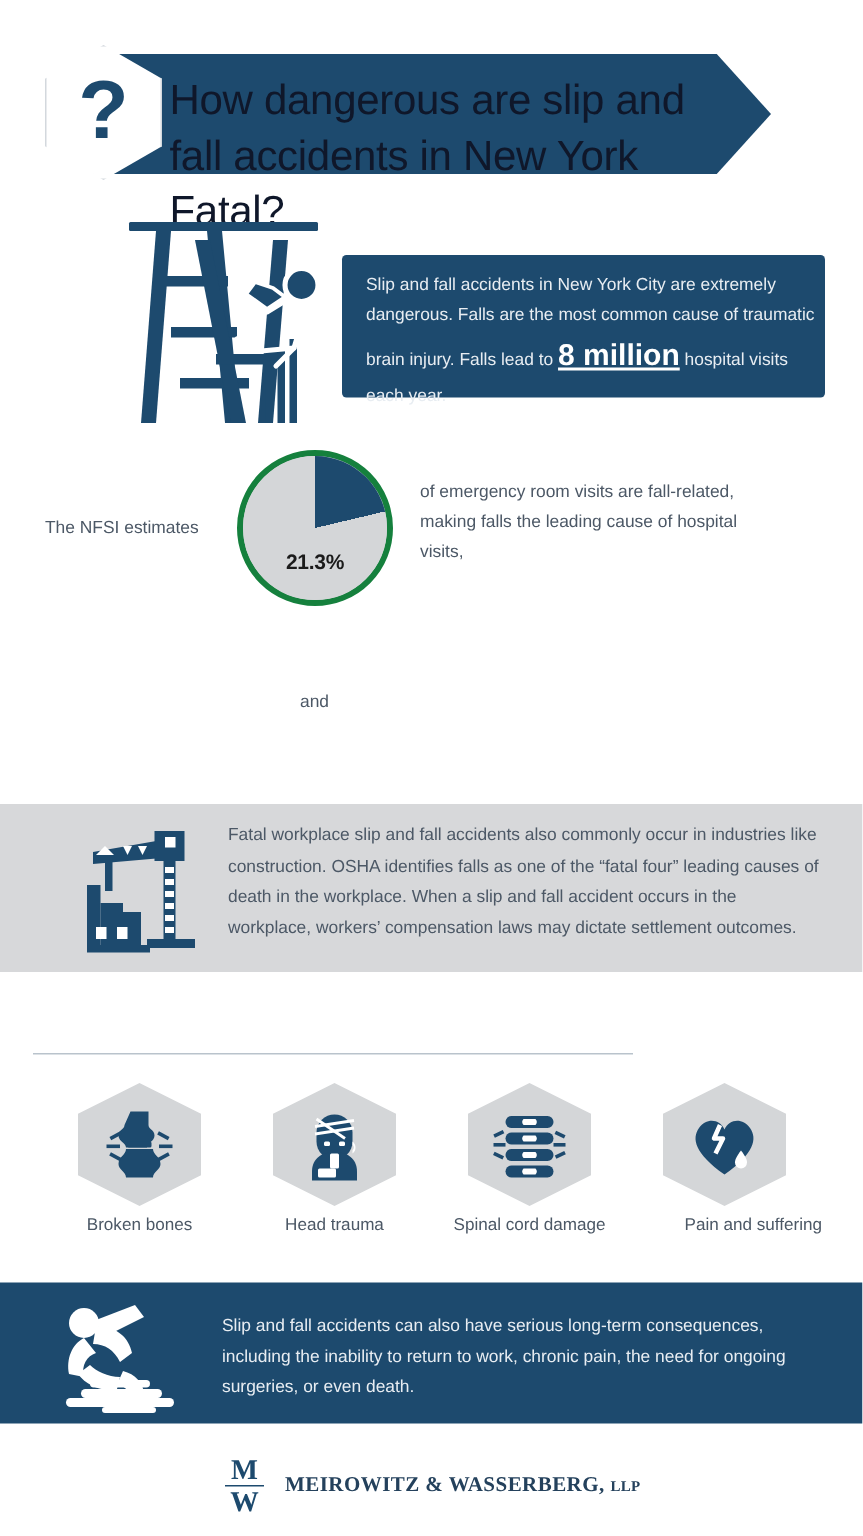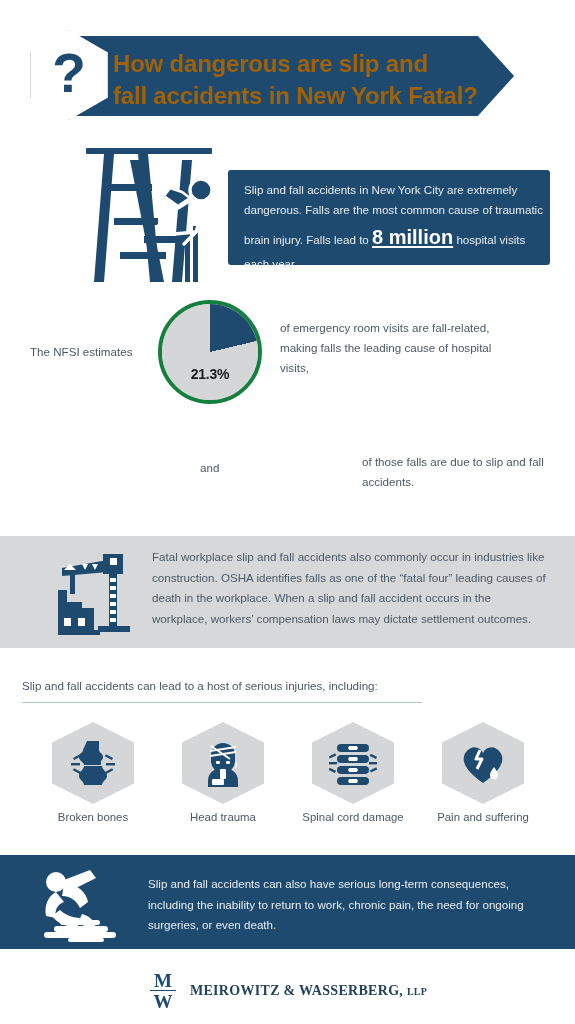--- a/index.html
+++ b/index.html
@@ -13,21 +13,21 @@
 
   
   .header { position: absolute; left: 0; top: 30px; width: 575px; height: 92px; }
   .header-banner {
     position: absolute; left: 62px; top: 6px; width: 452px; height: 80px;
     background: #1d4a6e;
     clip-path: polygon(0 0, 92% 0, 100% 50%, 92% 100%, 0 100%);
   }
   .header-title {
     position: absolute; left: 113px; top: 18px; width: 390px;
-    color: #a16207; font-size: 24px; font-weight: bold; line-height: 1.33;
+    color: #0f172a; font-size: 28px; font-weight: normal; line-height: 1.33;
     letter-spacing: -0.2px;
   }
   .header-hex {
     position: absolute; left: 30px; top: 0px; width: 78px; height: 90px;
     background: #ffffff;
     border: 1px solid #d3d8dd;
     clip-path: polygon(50% 0%, 100% 25%, 100% 75%, 50% 100%, 0% 75%, 0% 25%);
     display: flex; align-items: center; justify-content: center;
   }
   .header-q {
@@ -160,21 +160,20 @@
 
     <div class="pie-wrap" style="left:158px; top:10px;">
       <div class="pie" style="width:104px;height:104px;">
         <div class="pie-slice" style="background: conic-gradient(rgb(29, 74, 110) 0deg, rgb(29, 74, 110) 76.68deg, rgb(212, 214, 216) 76.68deg, rgb(212, 214, 216) 360deg);"></div>
         <div class="pie-label" style="top:62px;">21.3%</div>
       </div>
     </div>
     <div class="pie-side-text" style="left:280px; top:28px; width:225px;"> of emergency room visits are fall-related, making falls the leading cause of hospital visits,</div>
 
     <div class="pie-side-text" style="left:200px; top:168px;">and</div>
-    <div class="pie-side-text" style="left:362px; top:162px; width:200px;">of those falls are due to slip and fall accidents.</div>
   </div>
 
   <div class="gray-band"></div>
   <svg class="crane-svg" width="92" height="92" viewBox="0 0 92 92">
     <g fill="#1d4a6e">
       <polygon points="14,22 60,14 60,26 14,30"></polygon>
       <rect x="22" y="22" width="5" height="26"></rect>
       <rect x="55" y="8" width="20" height="20"></rect>
       <rect x="61" y="28" width="8" height="56"></rect>
       <rect x="50" y="80" width="32" height="6"></rect>
@@ -193,21 +192,20 @@
       <rect x="62" y="56" width="6" height="4"></rect>
       <rect x="62" y="64" width="6" height="4"></rect>
       <rect x="62" y="72" width="6" height="4"></rect>
       <rect x="16" y="72" width="7" height="8"></rect>
       <rect x="30" y="72" width="7" height="8"></rect>
       <rect x="62" y="12" width="7" height="7"></rect>
     </g>
   </svg>
   <div class="gray-text">Fatal workplace slip and fall accidents also commonly occur in industries like construction. OSHA identifies falls as one of the “fatal four” leading causes of death in the workplace. When a slip and fall accident occurs in the workplace, workers’ compensation laws may dictate settlement outcomes.</div>
 
-  <div class="inj-heading">Slip and fall accidents can lead to a host of serious injuries, including:</div>
   <div class="inj-rule"></div>
 
   <div class="hexrow">
 
     <div class="hexcell" style="left:28px;">
       <div class="hex">
         <svg width="52" height="52" viewBox="0 0 52 52">
           <g fill="#1d4a6e">
             <path d="M20 4 h12 v9 c0 3 4 3 4 7 c0 4-5 5-5 8 h-14 c0-3-5-4-5-8 c0-4 4-4 4-7z"></path>
             <path d="M17 48 h18 c0-4 5-5 5-9 c0-5-5-6-5-10 h-18 c0 4-5 5-5 10 c0 4 5 5 5 9z"></path>
@@ -268,21 +266,21 @@
             <path d="M22 9 h8 a3 3 0 0 1 0 4 h-8 a3 3 0 0 1 0-4z"></path>
             <path d="M22 20 h8 a3 3 0 0 1 0 4 h-8 a3 3 0 0 1 0-4z"></path>
             <path d="M22 31 h8 a3 3 0 0 1 0 4 h-8 a3 3 0 0 1 0-4z"></path>
             <path d="M22 42 h8 a3 3 0 0 1 0 4 h-8 a3 3 0 0 1 0-4z"></path>
           </g>
         </svg>
       </div>
       <div class="hexlabel">Spinal cord damage</div>
     </div>
 
-    <div class="hexcell" style="left:418px;">
+    <div class="hexcell" style="left:418px;text-align:right;">
       <div class="hex">
         <svg width="52" height="52" viewBox="0 0 52 52">
           <path d="M26 46 C6 32 4 22 9 15 C14 8 23 9 26 16 C29 9 38 8 43 15 C48 22 46 32 26 46z" fill="#1d4a6e"></path>
           <path d="M23 13 L19 22 L25 22 L20 32" stroke="#ffffff" stroke-width="3" fill="none" stroke-linejoin="round"></path>
           <path d="M37 30 c3 4 4 6 4 8 a4 4 0 0 1-8 0 c0-2 1-4 4-8z" fill="#ffffff"></path>
         </svg>
       </div>
       <div class="hexlabel">Pain and suffering</div>
     </div>
   </div>

